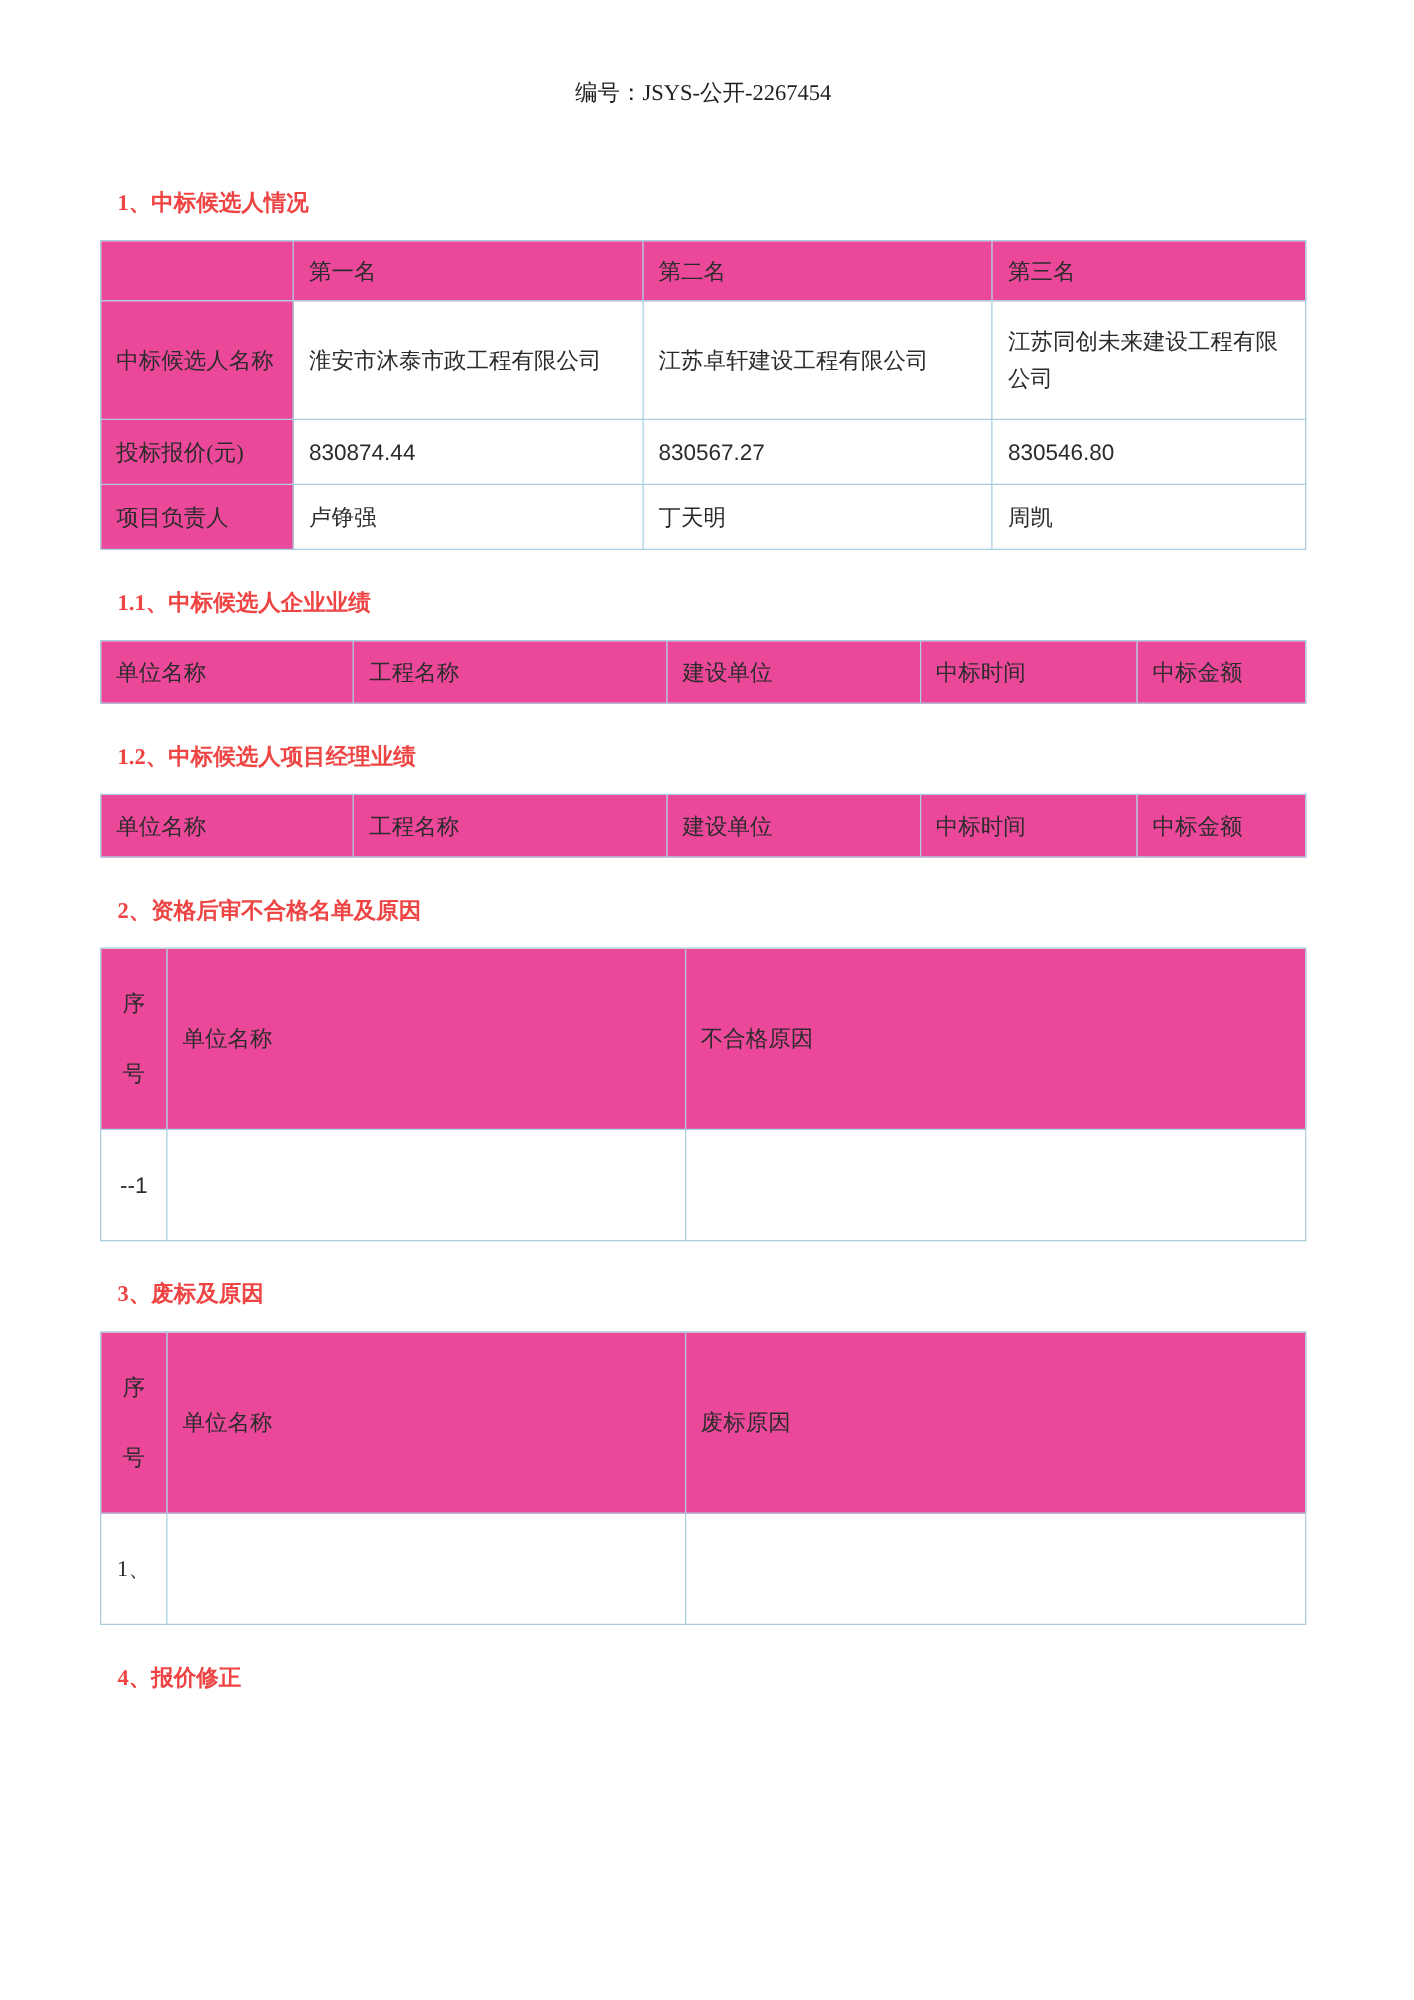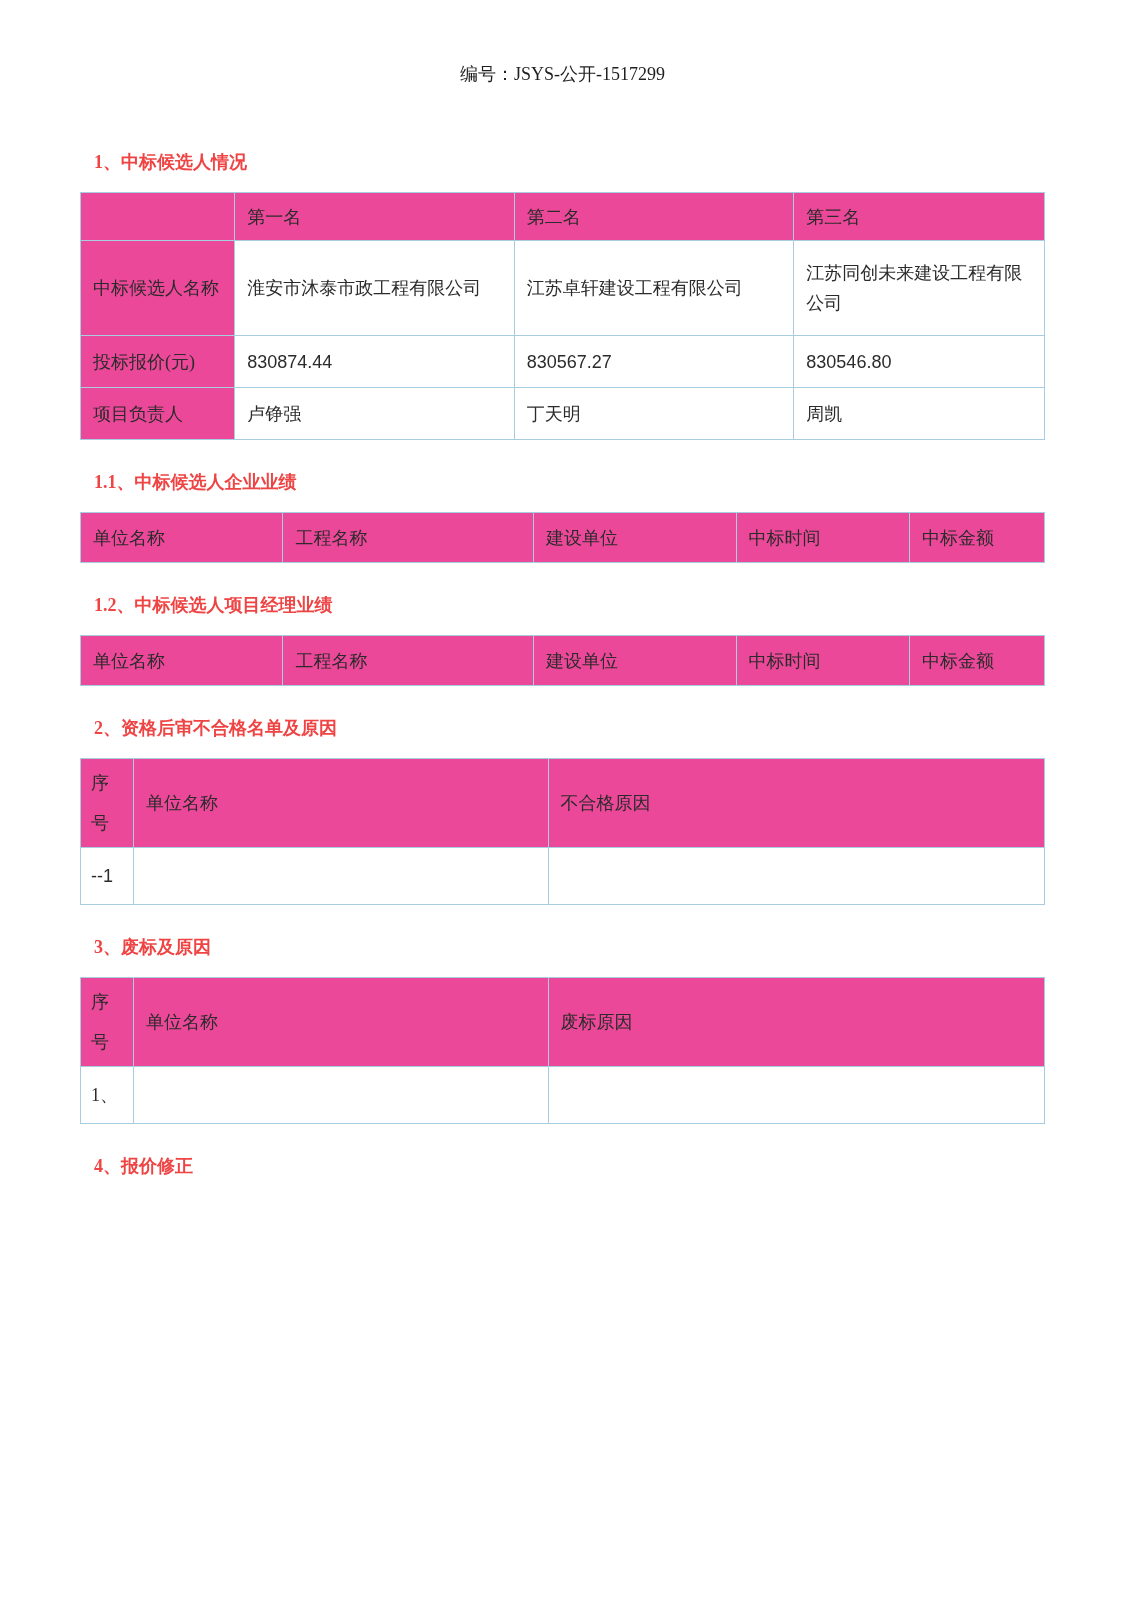--- a/index.html
+++ b/index.html
@@ -73,33 +73,33 @@
   .doc-table .hdr {
     background: #ec4899;
   }
   .t-candidates tr.r-head   { height: 48px; }
   .t-candidates tr.r-name   { height: 95px; }
   .t-candidates tr.r-price  { height: 52px; }
   .t-candidates tr.r-person { height: 52px; }
   .t-perf tr { height: 50px; }
   .t-seq tr.r-head { height: 86px; }
   .t-seq tr.r-body { height: 57px; }
-  .t-seq .col-no-cell { padding: 4px 10px; line-height: 40px; }
+  .t-seq .col-no-cell { padding: 16px 10px; line-height: 56px; text-align: center; }
   .num {
     font-family: "Liberation Sans", "DejaVu Sans", sans-serif;
     font-weight: 600;
   }
 </style>
 </head>
 <body>
 
 <div class="page">
 
 
-  <div class="doc-number">编号：JSYS-公开-1517299</div>
+  <div class="doc-number">编号：JSYS-公开-2267454</div>
 
 
   <h2 class="section-heading first">1、中标候选人情况</h2>
 
   <table class="doc-table t-candidates">
     <colgroup>
       <col style="width:16%">
         <col style="width:29%">
         <col style="width:29%">
         <col style="width:26%">

